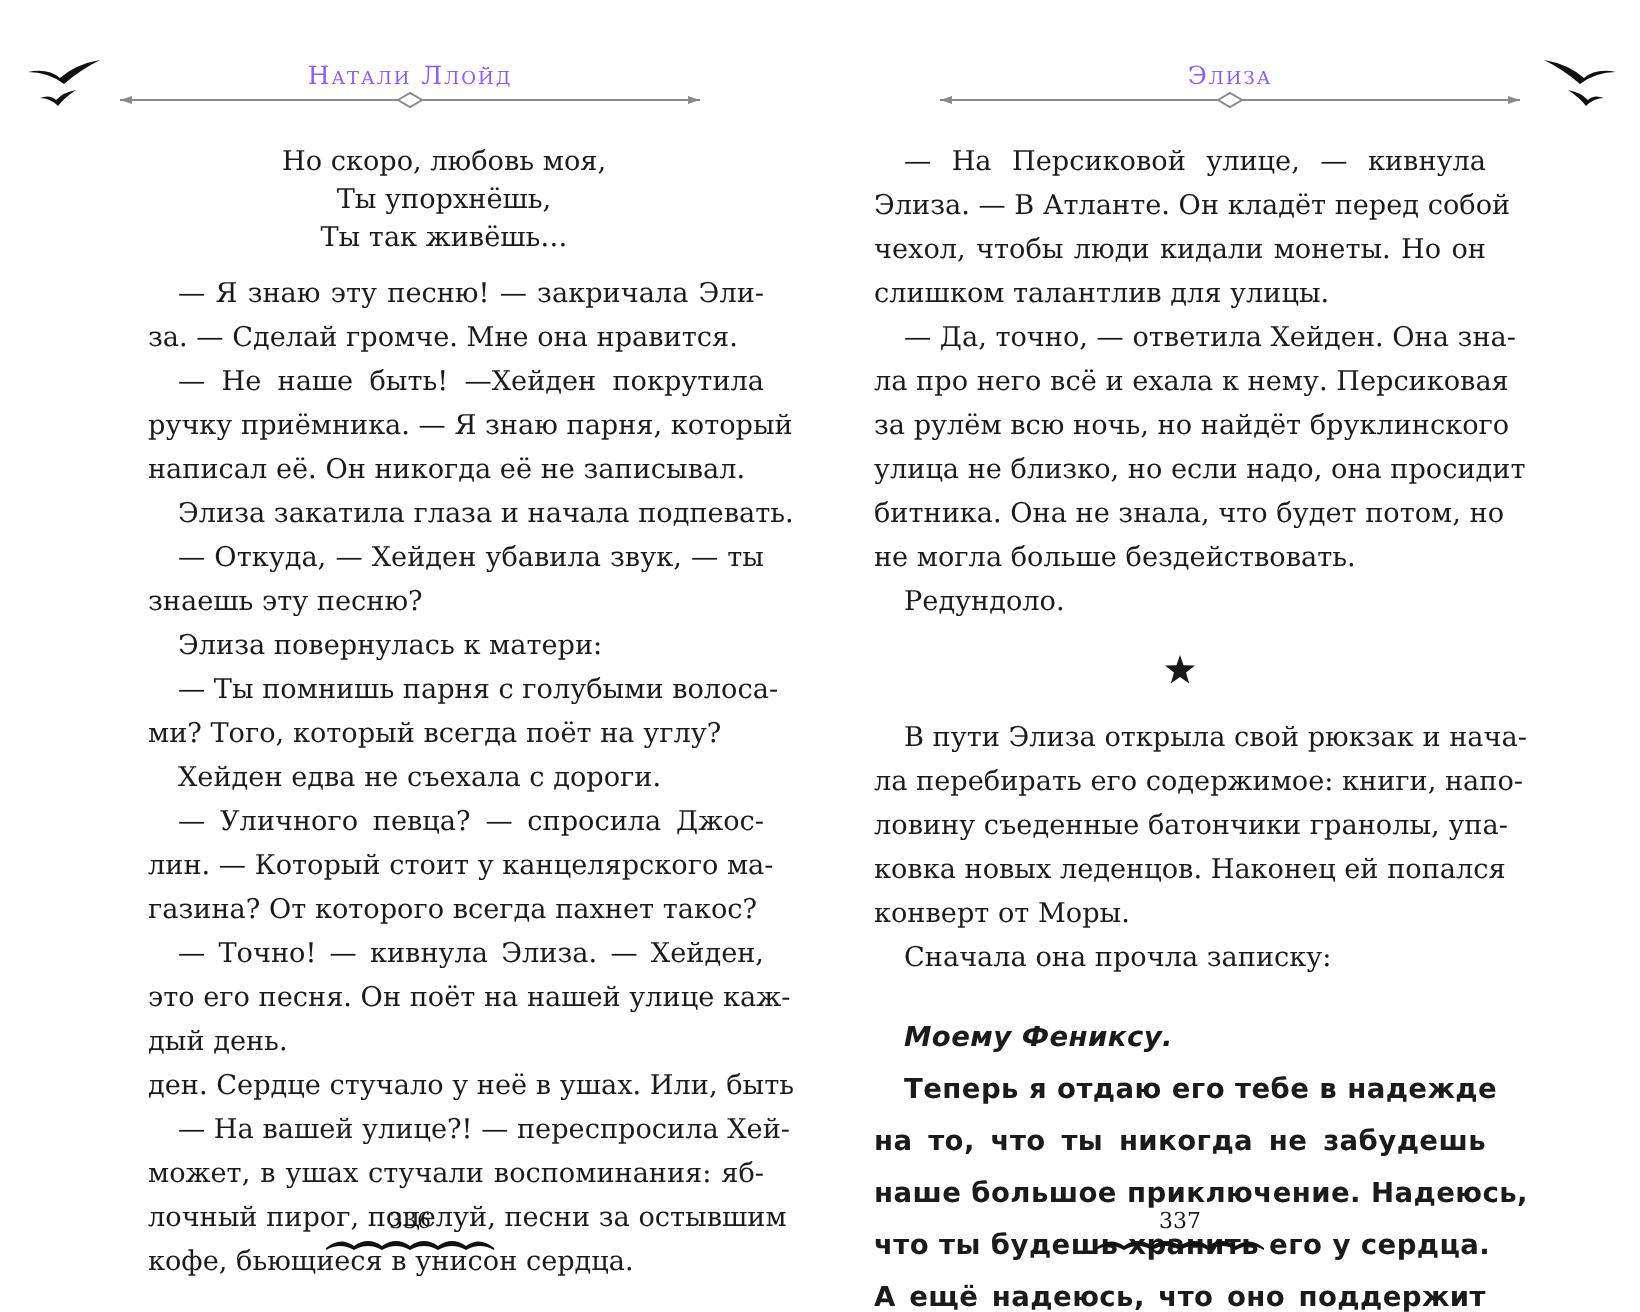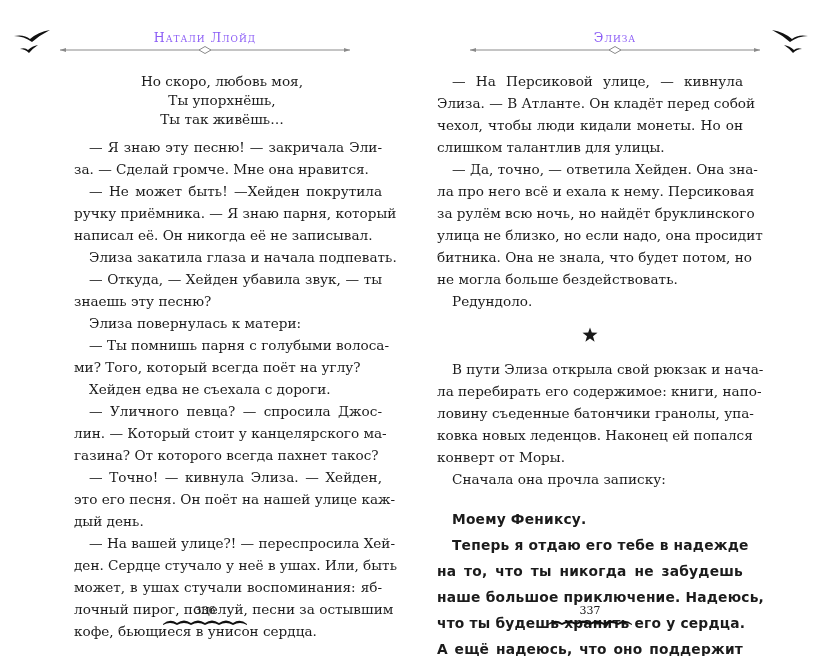--- a/index.html
+++ b/index.html
@@ -75,38 +75,38 @@
 
   <div class="body-text">
     <div class="poem">
       <div>Но скоро, любовь моя,</div>
       <div>Ты упорхнёшь,</div>
       <div>Ты так живёшь…</div>
     </div>
     <div id="left-lines">
         <div class="line indent">— Я знаю эту песню! — закричала Эли-</div>
         <div class="line last">за. — Сделай громче. Мне она нравится.</div>
-        <div class="line indent">— Не может быть! —Хейден покрутила</div>
+        <div class="line indent">— Не наше быть! —Хейден покрутила</div>
         <div class="line">ручку приёмника. — Я знаю парня, который</div>
         <div class="line last">написал её. Он никогда её не записывал.</div>
         <div class="line indent last">Элиза закатила глаза и начала подпевать.</div>
         <div class="line indent">— Откуда, — Хейден убавила звук, — ты</div>
         <div class="line last">знаешь эту песню?</div>
         <div class="line indent last">Элиза повернулась к матери:</div>
         <div class="line indent">— Ты помнишь парня с голубыми волоса-</div>
         <div class="line last">ми? Того, который всегда поёт на углу?</div>
         <div class="line indent last">Хейден едва не съехала с дороги.</div>
         <div class="line indent">— Уличного певца? — спросила Джос-</div>
         <div class="line">лин. — Который стоит у канцелярского ма-</div>
         <div class="line last">газина? От которого всегда пахнет такос?</div>
         <div class="line indent">— Точно! — кивнула Элиза. — Хейден,</div>
         <div class="line">это его песня. Он поёт на нашей улице каж-</div>
         <div class="line last">дый день.</div>
+        <div class="line">ден. Сердце стучало у неё в ушах. Или, быть</div>
         <div class="line indent">— На вашей улице?! — переспросила Хей-</div>
-        <div class="line">ден. Сердце стучало у неё в ушах. Или, быть</div>
         <div class="line">может, в ушах стучали воспоминания: яб-</div>
         <div class="line">лочный пирог, поцелуй, песни за остывшим</div>
         <div class="line last">кофе, бьющиеся в унисон сердца.</div>
       </div>
   </div>
 
   <div class="folio">
     <span class="num">336</span>
     <svg width="84" height="8" viewBox="0 0 84 8">
       <path d="M0 6 Q7 0 14 5 Q21 0 28 5 Q35 0 42 5 Q49 0 56 5 Q63 0 70 5 Q77 0 84 6 L84 7 Q77 3 70 7 Q63 3 56 7 Q49 3 42 7 Q35 3 28 7 Q21 3 14 7 Q7 3 0 7 Z" fill="#111"></path>
@@ -151,21 +151,21 @@
     </div>
     <div id="right-lines-b">
         <div class="line indent">В пути Элиза открыла свой рюкзак и нача-</div>
         <div class="line">ла перебирать его содержимое: книги, напо-</div>
         <div class="line">ловину съеденные батончики гранолы, упа-</div>
         <div class="line">ковка новых леденцов. Наконец ей попался</div>
         <div class="line last">конверт от Моры.</div>
         <div class="line indent last">Сначала она прочла записку:</div>
       </div>
     <div class="handwritten">
-      <div class="line last" style="padding-left:15px;font-weight:600;">Моему Фениксу.</div>
+      <div class="line last" style="padding-left:15px;font-weight:600;font-style:italic;">Моему Фениксу.</div>
       <div id="note-lines">
           <div class="line indent">Теперь я отдаю его тебе в надежде</div>
           <div class="line">на то, что ты никогда не забудешь</div>
           <div class="line">наше большое приключение. Надеюсь,</div>
           <div class="line">что ты будешь хранить его у сердца.</div>
           <div class="line">А ещё надеюсь, что оно поддержит</div>
         </div>
     </div>
   </div>
 

